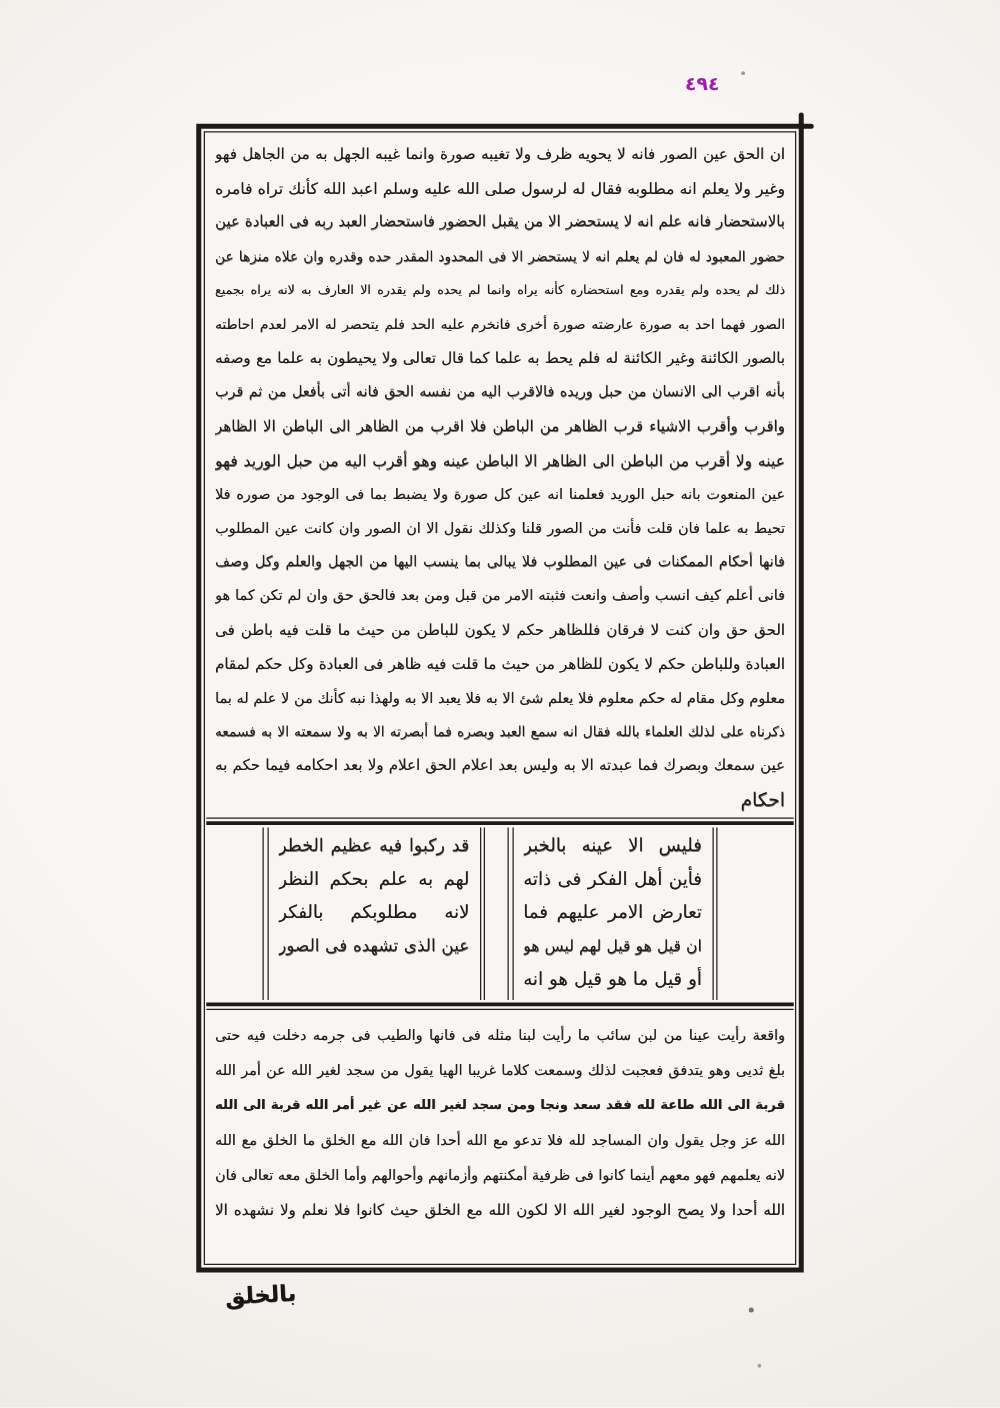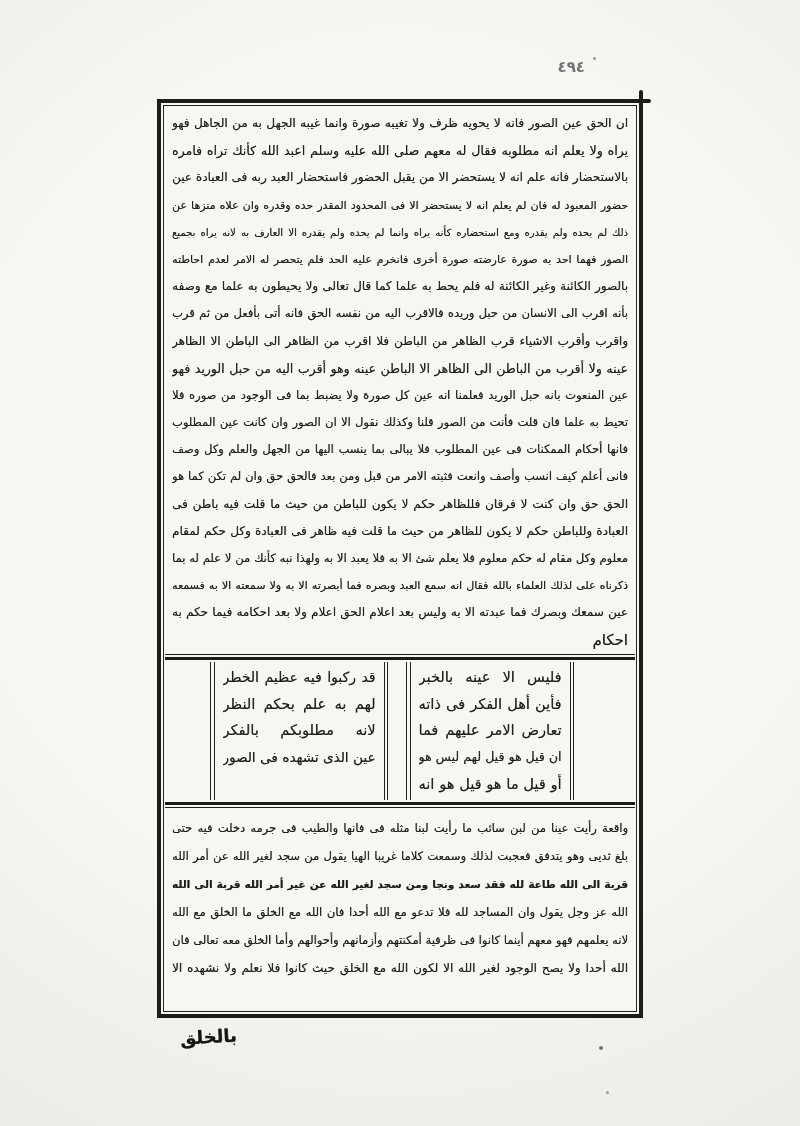--- a/index.html
+++ b/index.html
@@ -4,22 +4,22 @@
 <style>
   html,body{margin:0;padding:0;}
   body{
     width:800px;height:1126px;position:relative;overflow:hidden;
     background:radial-gradient(circle at 50% 42%, #f7f6f2 55%, #edebe6 100%);
     font-family:"DejaVu Sans", sans-serif;
     color:#1f1d1a;
   }
   .page{position:absolute;inset:0;}
   .page-number{
-    position:absolute;top:58px;left:529px;width:56px;
-    text-align:right;font-size:15px;font-weight:bold;color:#737373;
+    position:absolute;top:58px;left:548px;width:56px;
+    text-align:left;font-size:15px;font-weight:bold;color:#a21caf;
     letter-spacing:1px;
   }
   .frame{
     position:absolute;left:157px;top:99px;width:486px;height:919px;
     border:4px solid #1d1c1a;box-sizing:border-box;background:#f7f6f2;
   }
   
   .frame::before{content:"";position:absolute;top:-4px;right:-12px;width:12px;height:4px;background:#1d1c1a;border-radius:0 3px 3px 0;}
   .frame::after{content:"";position:absolute;top:-13px;right:-4px;width:4px;height:13px;background:#1d1c1a;border-radius:3px 3px 0 0;}
   .inner{
@@ -78,21 +78,21 @@
 
 <div class="page">
 
   <div class="page-number">٤٩٤</div>
 
   <div class="frame">
     <div class="inner">
 
       <div class="main-block">
         <div class="line" style="font-size: 12px;">ان الحق عين الصور فانه لا يحويه ظرف ولا تغيبه صورة وانما غيبه الجهل به من الجاهل فهو</div>
-        <div class="line" style="font-size: 12.5px;">يراه ولا يعلم انه مطلوبه فقال له معهم صلى الله عليه وسلم اعبد الله كأنك تراه فامره</div>
+        <div class="line" style="font-size: 12.5px;">وغير ولا يعلم انه مطلوبه فقال له لرسول صلى الله عليه وسلم اعبد الله كأنك تراه فامره</div>
         <div class="line" style="font-size: 12px;">بالاستحضار فانه علم انه لا يستحضر الا من يقبل الحضور فاستحضار العبد ربه فى العبادة عين</div>
         <div class="line" style="font-size: 11px;">حضور المعبود له فان لم يعلم انه لا يستحضر الا فى المحدود المقدر حده وقدره وان علاه منزها عن</div>
         <div class="line" style="font-size: 10px;">ذلك لم يحده ولم يقدره ومع استحضاره كأنه يراه وانما لم يحده ولم يقدره الا العارف به لانه يراه بجميع</div>
         <div class="line" style="font-size: 11px;">الصور فهما احد به صورة عارضته صورة أخرى فانخرم عليه الحد فلم يتحصر له الامر لعدم احاطته</div>
         <div class="line" style="font-size: 12px;">بالصور الكائنة وغير الكائنة له فلم يحط به علما كما قال تعالى ولا يحيطون به علما مع وصفه</div>
         <div class="line" style="font-size: 11.5px;">بأنه اقرب الى الانسان من حبل وريده فالاقرب اليه من نفسه الحق فانه أتى بأفعل من ثم قرب</div>
         <div class="line" style="font-size: 12px;">واقرب وأقرب الاشياء قرب الظاهر من الباطن فلا اقرب من الظاهر الى الباطن الا الظاهر</div>
         <div class="line" style="font-size: 12.5px;">عينه ولا أقرب من الباطن الى الظاهر الا الباطن عينه وهو أقرب اليه من حبل الوريد فهو</div>
         <div class="line" style="font-size: 11.5px;">عين المنعوت بانه حبل الوريد فعلمنا انه عين كل صورة ولا يضبط بما فى الوجود من صوره فلا</div>
         <div class="line" style="font-size: 11.5px;">تحيط به علما فان قلت فأنت من الصور قلنا وكذلك نقول الا ان الصور وان كانت عين المطلوب</div>

